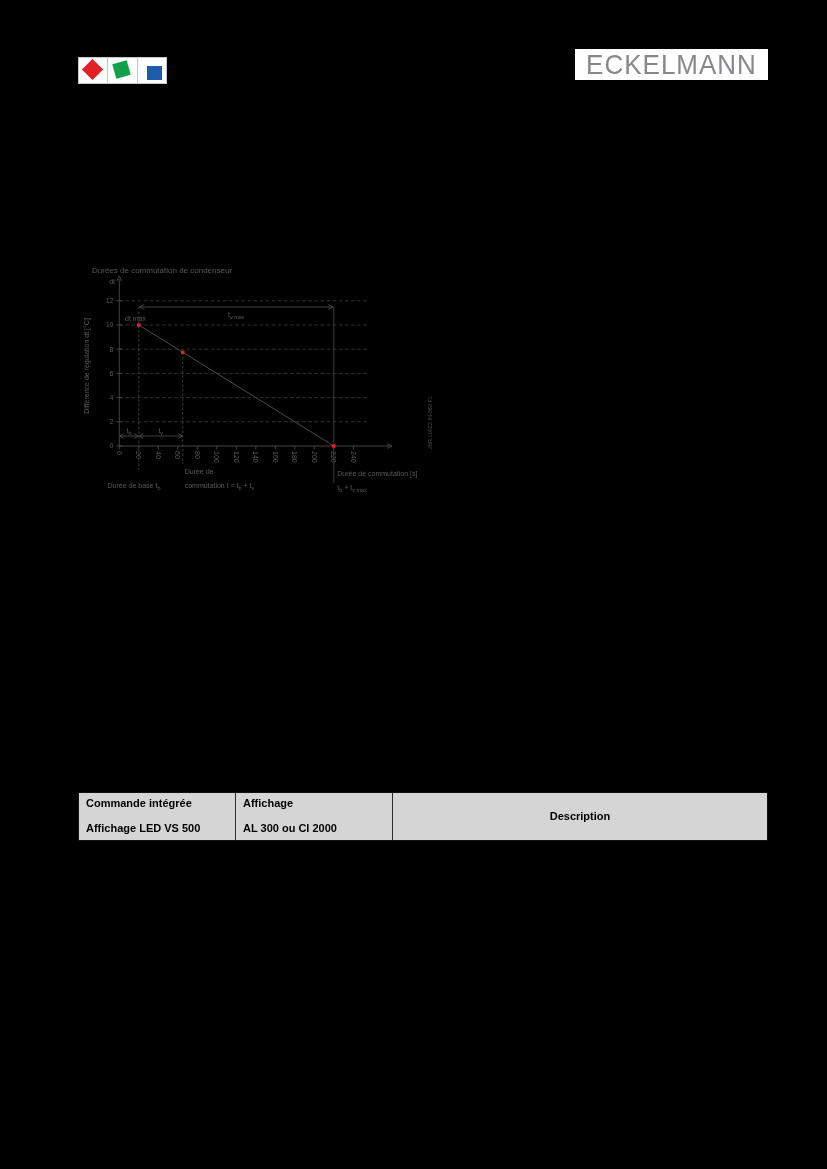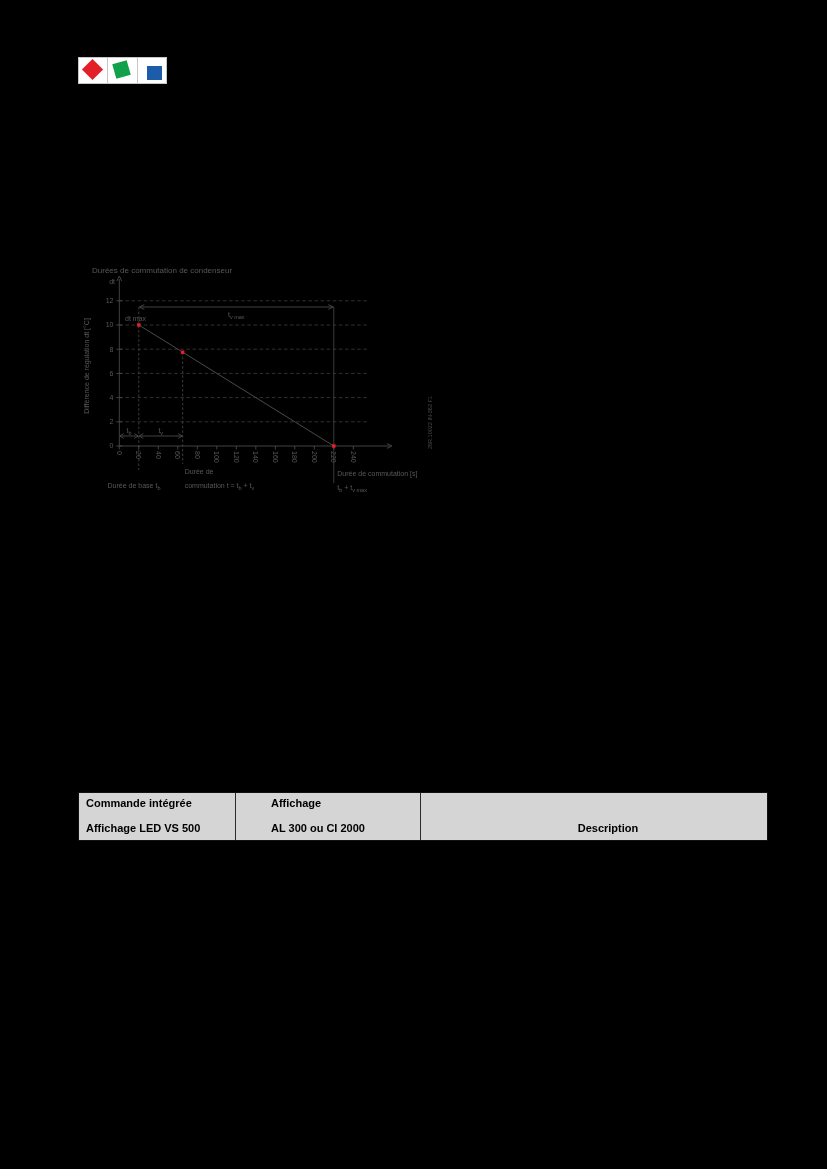--- a/index.html
+++ b/index.html
@@ -23,45 +23,48 @@
   .brand-text{font-size:26px;letter-spacing:1px;line-height:1;
               transform:scaleY(1.05);font-weight:400;}
 
   
   .chart-wrap{position:absolute;left:80px;top:259px;width:360px;height:240px;}
   .chart-wrap svg{display:block;}
 
   
   .spec-table{position:absolute;left:78px;top:792px;width:688px;height:47px;
               background:#d5d5d5;border:1px solid #111;display:grid;
-              grid-template-columns:157px 157px auto;gap:28px;}
+              grid-template-columns:157px 157px auto;}
   .spec-cell{position:relative;border-right:1px solid #2b2b2b;padding:4px 7px 5px 7px;
              display:flex;flex-direction:column;justify-content:space-between;}
   .spec-cell:last-child{border-right:none;}
   .spec-cell .line{font-size:11px;font-weight:bold;color:#000;line-height:13px;}
-  .spec-cell.center{justify-content:flex-end;}
+  .spec-cell.center{justify-content:center;}
   .spec-cell.center .line{text-align:center;}
 </style>
 </head>
 <body>
 
 <div class="page">
 
   <div class="logo-box">
     <div class="logo-cell">
       <div class="shape red" style="background-color: rgb(227, 32, 40);"></div>
     </div>
     <div class="logo-cell">
       <div class="shape green" style="background-color: rgb(18, 161, 75);"></div>
     </div>
     <div class="logo-cell">
       <div class="shape blue" style="background-color: rgb(28, 92, 168);"></div>
     </div>
   </div>
 
+  <div class="brand-box">
+    <span class="brand-text" style="color: rgb(134, 136, 139);">ECKELMANN</span>
+  </div>
 
   <figure class="chart-wrap" style="margin:0">
     <svg width="360" height="240" viewBox="0 0 360 240">
         <text fill="#585858" font-size="8" font-family="&quot;Liberation Sans&quot;, sans-serif" x="12" y="14"><tspan>Durées de commutation de condenseur</tspan></text>
         <text fill="#585858" font-size="7" font-family="&quot;Liberation Sans&quot;, sans-serif" x="0" y="0" text-anchor="middle" transform="translate(9,107) rotate(-90)"><tspan>Différence de régulation dt [°C]</tspan></text>
         <text fill="#585858" font-size="7" font-family="&quot;Liberation Sans&quot;, sans-serif" x="35" y="25" text-anchor="end"><tspan>dt</tspan></text>
         <line x1="39.3" y1="162.8" x2="288" y2="162.8" stroke="#3d3d3d" stroke-width="0.8" stroke-dasharray="3.5 2.6"></line>
         <line x1="39.3" y1="138.6" x2="288" y2="138.6" stroke="#3d3d3d" stroke-width="0.8" stroke-dasharray="3.5 2.6"></line>
         <line x1="39.3" y1="114.4" x2="288" y2="114.4" stroke="#3d3d3d" stroke-width="0.8" stroke-dasharray="3.5 2.6"></line>
         <line x1="39.3" y1="90.2" x2="288" y2="90.2" stroke="#3d3d3d" stroke-width="0.8" stroke-dasharray="3.5 2.6"></line>

